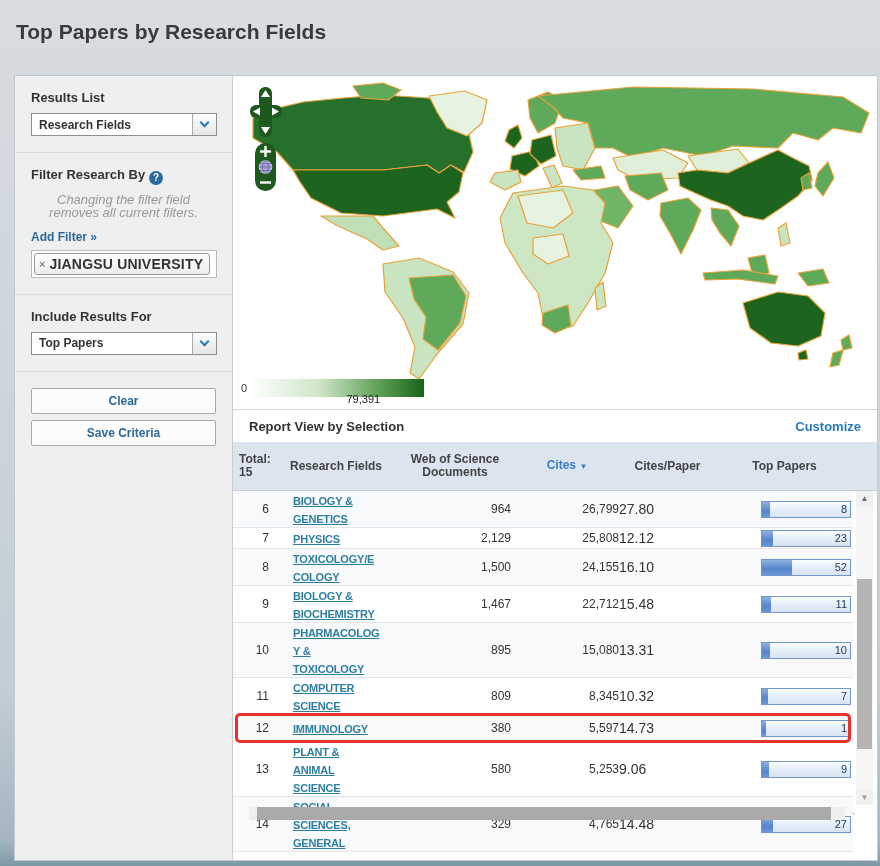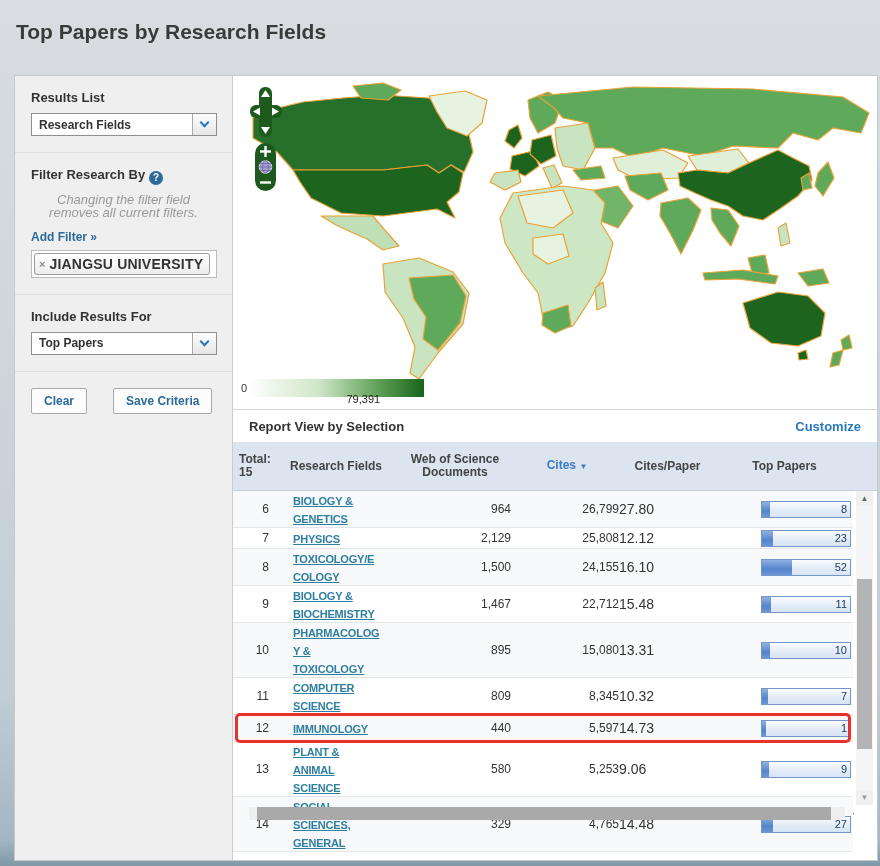--- a/index.html
+++ b/index.html
@@ -27,21 +27,21 @@
   .help-circle { display:inline-flex; width:14px; height:14px; border-radius:50%; background:#2B6A9B;
                  color:#fff; font-size:10px; font-weight:bold; align-items:center; justify-content:center;
                  vertical-align:-2px; margin-left:4px; }
   .sb-note { font-size:13px; font-style:italic; color:#999; line-height:13px; margin-bottom:8px;text-align:center; }
   .sb-link { font-size:12px; font-weight:bold; color:#2B6A9B; text-decoration:none; display:inline-block; margin-bottom:6px; }
   .filter-field { width:186px; min-height:27px; background:#fff; border:1px solid #BBB; padding:2px; }
   .filter-tag { display:inline-flex; align-items:center; border:1px solid #999; border-radius:3px;
                 background:linear-gradient(#FFF,#ECECEC); padding:2px 6px 2px 4px; }
   .tag-x { color:#8A8A8A; font-size:11px; font-weight:bold; margin-right:4px; cursor:pointer; }
   .tag-text { font-size:14px; font-weight:bold; color:#333; letter-spacing:.2px; }
-  .sb-buttons { padding:16px; display:flex; gap:26px; }
+  .sb-buttons { padding:16px; display:flex; gap:6px;flex-direction:column; }
   .btn { background:#FCFCFC; border:1px solid #A9A9A9; border-radius:2px; color:#2B6A9B;
          font-size:12px; font-weight:bold; padding:5px 12px; cursor:pointer; font-family:inherit; }
 
   
   .main { flex:1; background:#fff; position:relative; display:flex; flex-direction:column; }
   .map-header { height:56px; border-bottom:1px solid #D5D5D5; display:flex; align-items:center;
                 justify-content:space-between; padding:0 16px; }
   .sec-title { font-size:13px; font-weight:bold; color:#333; }
   .blue-link { font-size:13px; font-weight:bold; color:#2779BD; text-decoration:none; cursor:pointer; }
   .hide-dash { font-weight:bold; margin-left:6px; }
@@ -368,21 +368,21 @@
       <div class="bar">
         <div class="bar-fill" style="width: 7%;"></div>
         <span class="bar-num">7</span>
       </div>
     </div>
   </div>
 
   <div class="trow zebra" style="min-height: 27px;">
     <div class="c-rank">12</div>
     <div class="c-field"><a>IMMUNOLOGY</a></div>
-    <div class="c-docs">440</div>
+    <div class="c-docs">380</div>
     <div class="c-cites">5,597</div>
     <div class="c-cpp">14.73</div>
     <div class="c-top">
       <div class="bar">
         <div class="bar-fill" style="width: 4%;"></div>
         <span class="bar-num">1</span>
       </div>
     </div>
   <div class="row-highlight"></div>
           </div>

